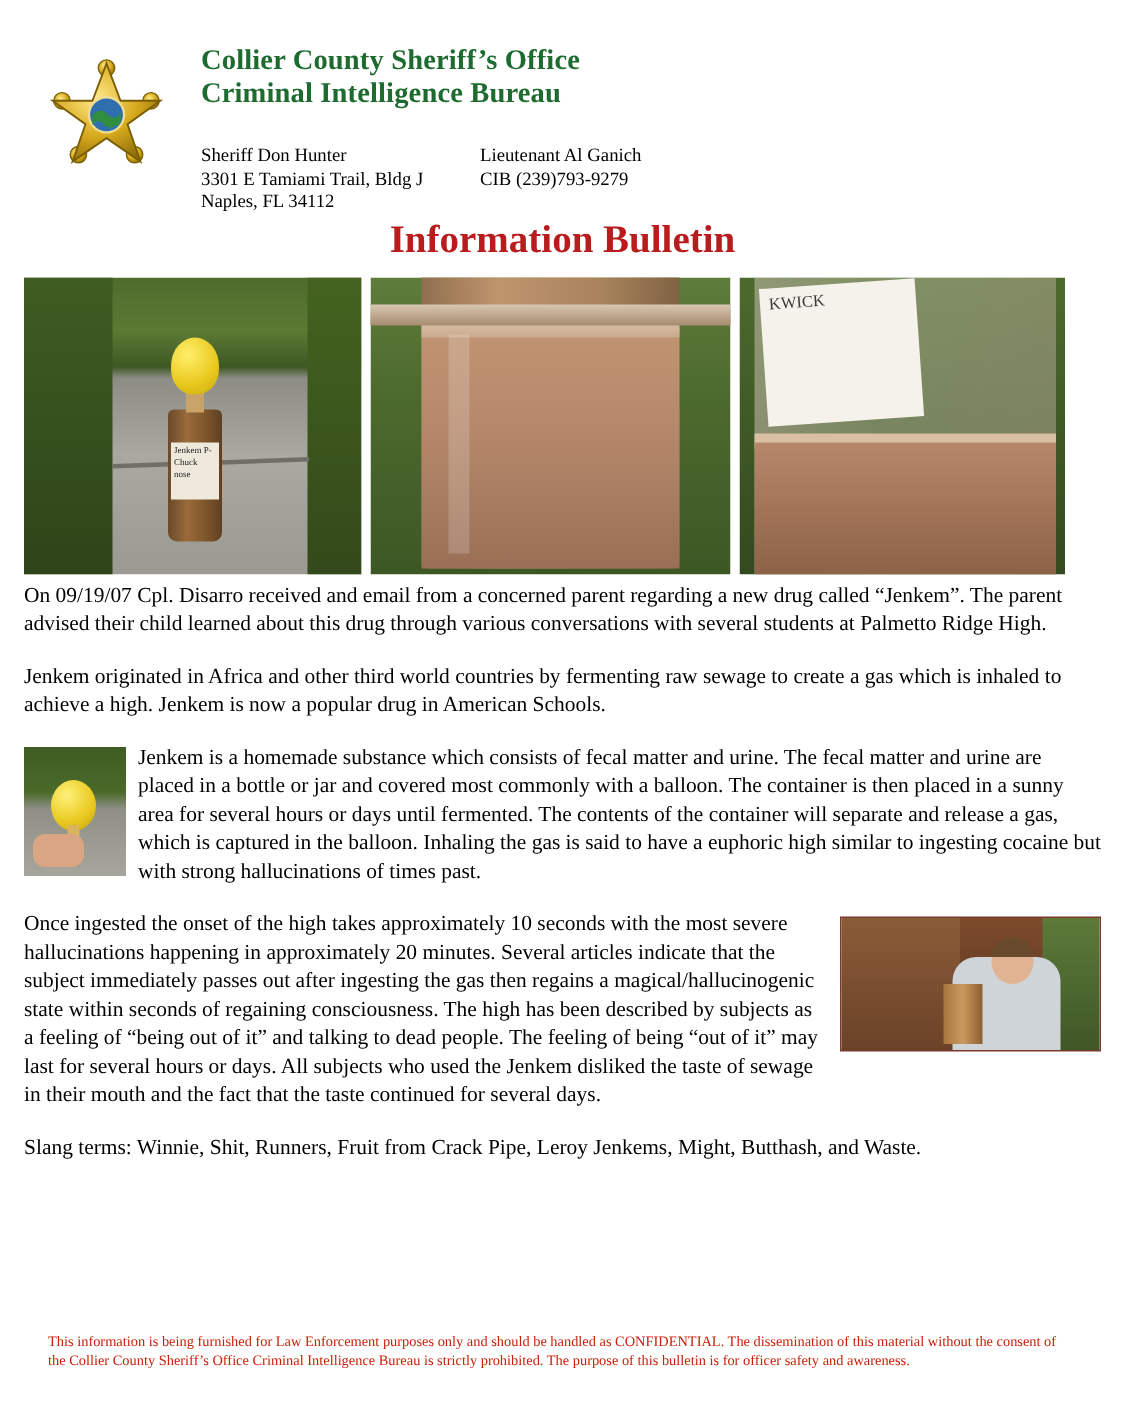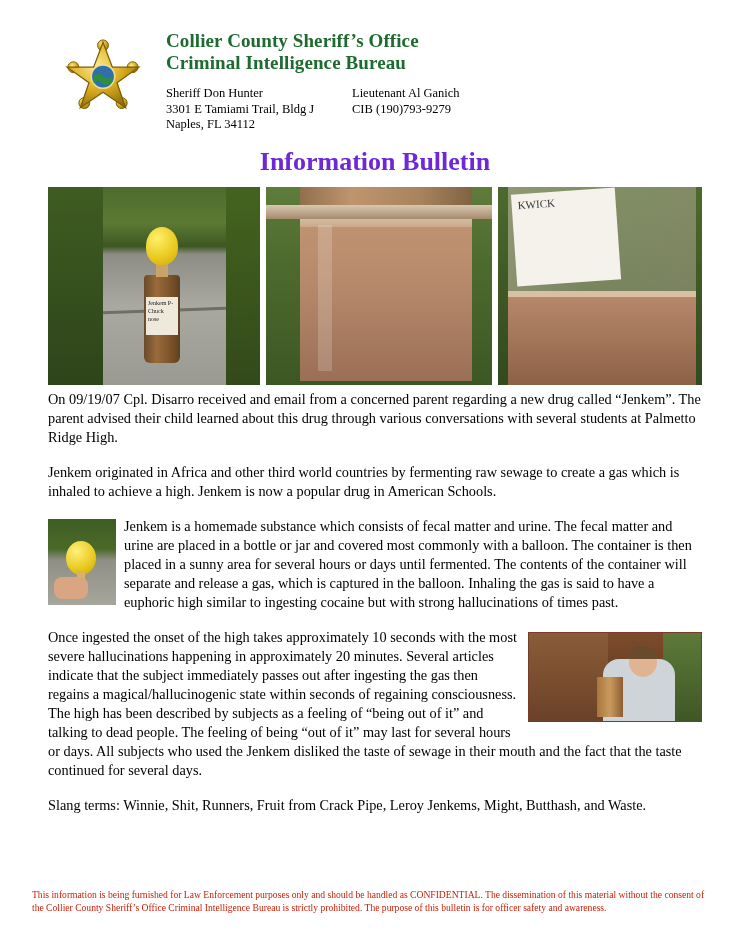--- a/index.html
+++ b/index.html
@@ -12,21 +12,21 @@
     background: #ffffff;
     font-family: "Liberation Serif", serif;
     color: #000000;
     overflow: hidden;
   }
   .page {
     position: relative;
     width: 750px;
     height: 950px;
     box-sizing: border-box;
-    padding: 0 48px;
+    padding: 0 16px;
   }
 
   
   .header {
     display: flex;
     align-items: flex-start;
     padding-top: 30px;
   }
   .badge-wrap {
     width: 110px;
@@ -47,42 +47,42 @@
   .org-line1, .org-line2 {
     font-family: "Liberation Serif", serif;
     font-weight: bold;
     font-size: 19px;
     color: #1d6b2e;
     line-height: 22px;
     letter-spacing: 0.1px;
   }
   .contact-block {
     display: flex;
-    margin-top: 12px;
+    margin-top: 22px;
     font-size: 12.5px;
     line-height: 15.5px;
   }
   .contact-col-1 { width: 186px; }
   .contact-col-2 { width: 190px; }
   .contact-col-3 {
     flex: 1;
     text-align: left;
     padding-left: 18px;
   }
   .contact-col-3 div { text-align: left; }
   .bulletin-meta { font-size: 12.5px; line-height: 15.5px; }
   .bulletin-meta .pg { padding-left: 24px; }
 
   
   .title {
     text-align: center;
-    color: #6d28d9;
+    color: #b91c1c;
     font-weight: bold;
     font-size: 26px;
-    margin-top: 14px;
+    margin-top: 2px;
     font-family: "Liberation Serif", serif;
   }
   .subtitle {
     text-align: center;
     color: #c8210a;
     font-weight: bold;
     font-size: 15px;
     margin-top: 2px;
   }
 
@@ -334,21 +334,21 @@
       <div class="org-line2">Criminal Intelligence Bureau</div>
 
       <div class="contact-block">
         <div class="contact-col-1">
           <div>Sheriff Don Hunter</div>
           <div>3301 E Tamiami Trail, Bldg J</div>
           <div>Naples, FL 34112</div>
         </div>
         <div class="contact-col-2">
           <div>Lieutenant Al Ganich</div>
-          <div>CIB (190)793-9279</div>
+          <div>CIB (239)793-9279</div>
         </div>
       </div>
     </div>
   </div>
 
   <div class="title">Information Bulletin</div>
 
   <div class="photo-strip">
 
     <div class="photo photo-1">

